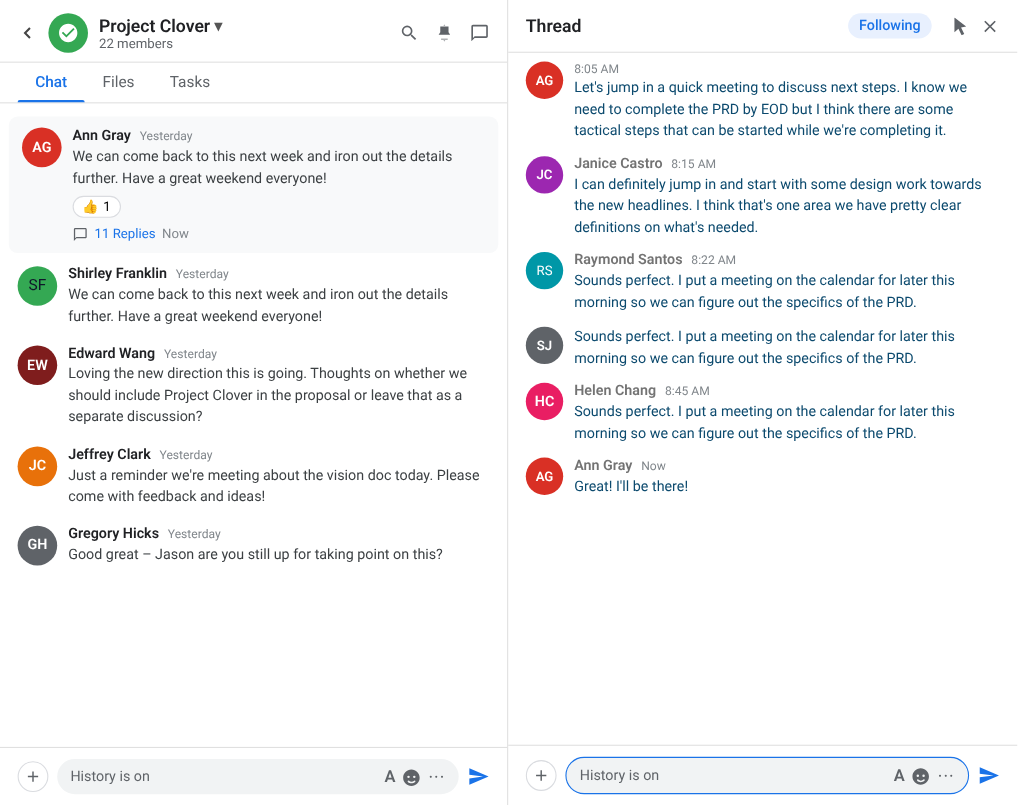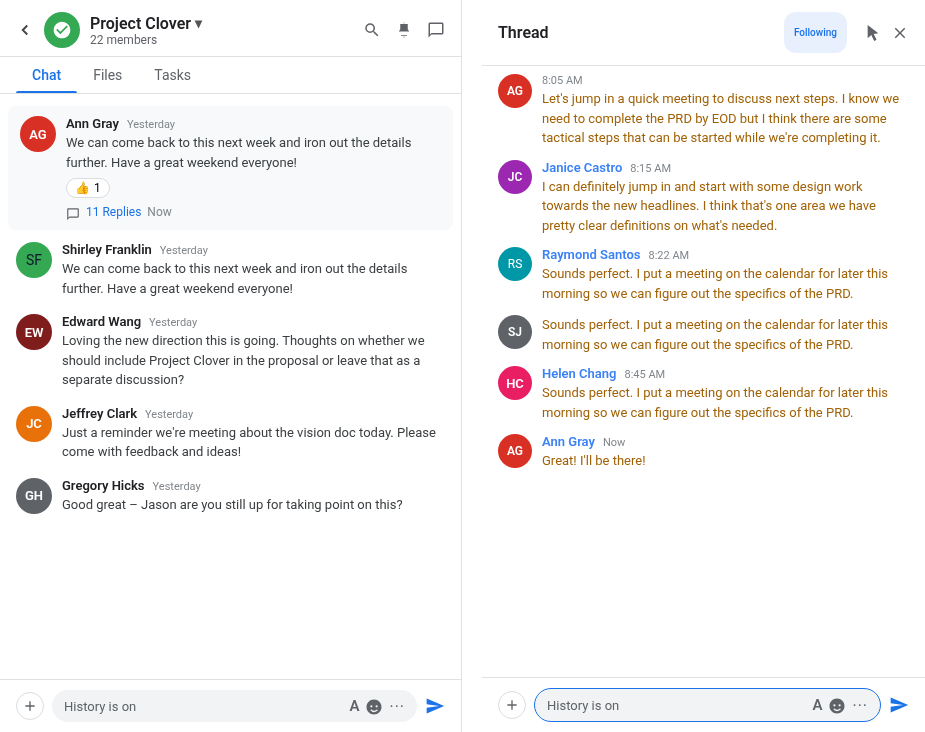--- a/index.html
+++ b/index.html
@@ -11,21 +11,20 @@
       height: 732px;
       overflow: hidden;
       display: flex;
       flex-direction: column;
     }
     .app-container {
       display: flex;
       flex: 1;
       height: 732px;
       overflow: hidden;
-      gap: 20px;
     }
     
     .left-panel {
       width: 462px;
       border-right: 1px solid #e0e0e0;
       display: flex;
       flex-direction: column;
       height: 100%;
     }
     .header {
@@ -242,22 +241,22 @@
     }
     .thread-title {
       font-size: 16px;
       font-weight: 600;
       color: #202124;
       flex: 1;
     }
     .following-badge {
       background: #e8f0fe;
       color: #1a73e8;
-      font-size: 10px;
-      padding: 15px 10px;
+      font-size: 13px;
+      padding: 4px 10px;
       border-radius: 12px;
       font-weight: 500;
     }
     .thread-messages {
       flex: 1;
       overflow-y: auto;
       padding: 8px 16px;
     }
     .thread-message {
       display: flex;
@@ -270,29 +269,29 @@
     }
     .thread-message-header {
       display: flex;
       align-items: baseline;
       gap: 8px;
       margin-bottom: 2px;
     }
     .thread-author {
       font-size: 13px;
       font-weight: 600;
-      color: #3b82f6;
+      color: #737373;
     }
     .thread-time {
       font-size: 11px;
       color: #80868b;
     }
     .thread-text {
       font-size: 13px;
-      color: #a16207;
+      color: #0c4a6e;
       line-height: 1.5;
     }
     .thread-input-area {
       padding: 10px 16px;
       border-top: 1px solid #e0e0e0;
       display: flex;
       align-items: center;
       gap: 8px;
     }
     

